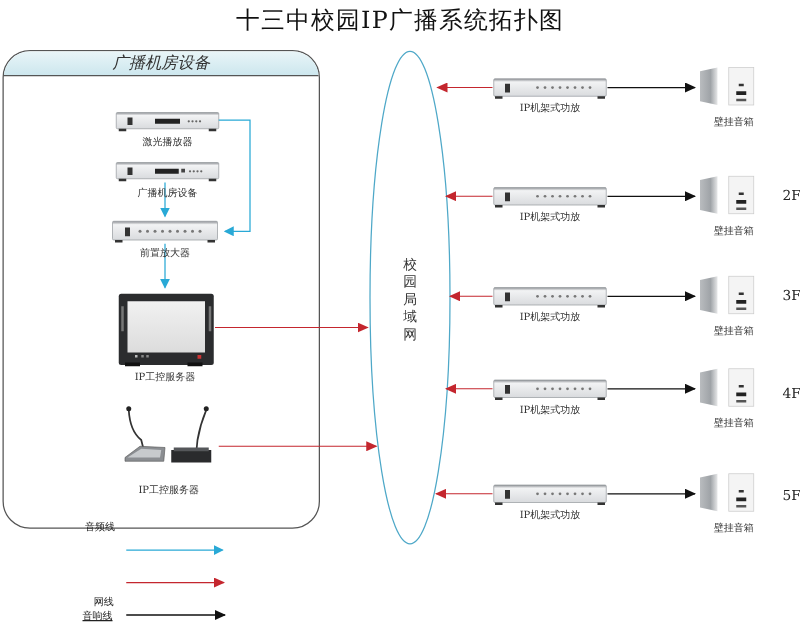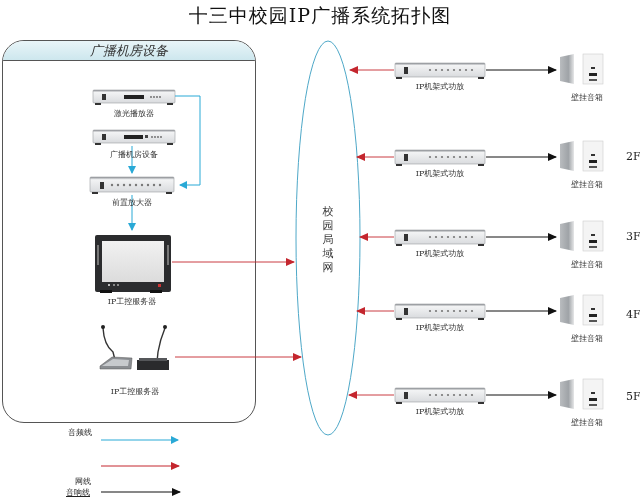--- a/index.html
+++ b/index.html
@@ -292,15 +292,15 @@
 
   <div class="cap" style="left:440px; top:322px;">IP机架式功放</div>
   <div class="cap" style="left:587px; top:333px;">壁挂音箱</div>
   <div class="floor" style="left:626px; top:308px;text-align:right;">4F</div>
 
   <div class="cap" style="left:440px; top:406px;">IP机架式功放</div>
   <div class="cap" style="left:587px; top:417px;">壁挂音箱</div>
   <div class="floor" style="left:626px; top:390px;">5F</div>
 </div>
 
-<div class="legend-label" style="left:68px; top:427px;">音频线</div>
+<div class="legend-label" style="left:68px; top:416px;">音频线</div>
 <div class="legend-label" style="left:75px; top:476px;">网线</div>
 <div class="legend-label" style="left:66px; top:487px;text-decoration:underline;">音响线</div>
 
 </body></html>

